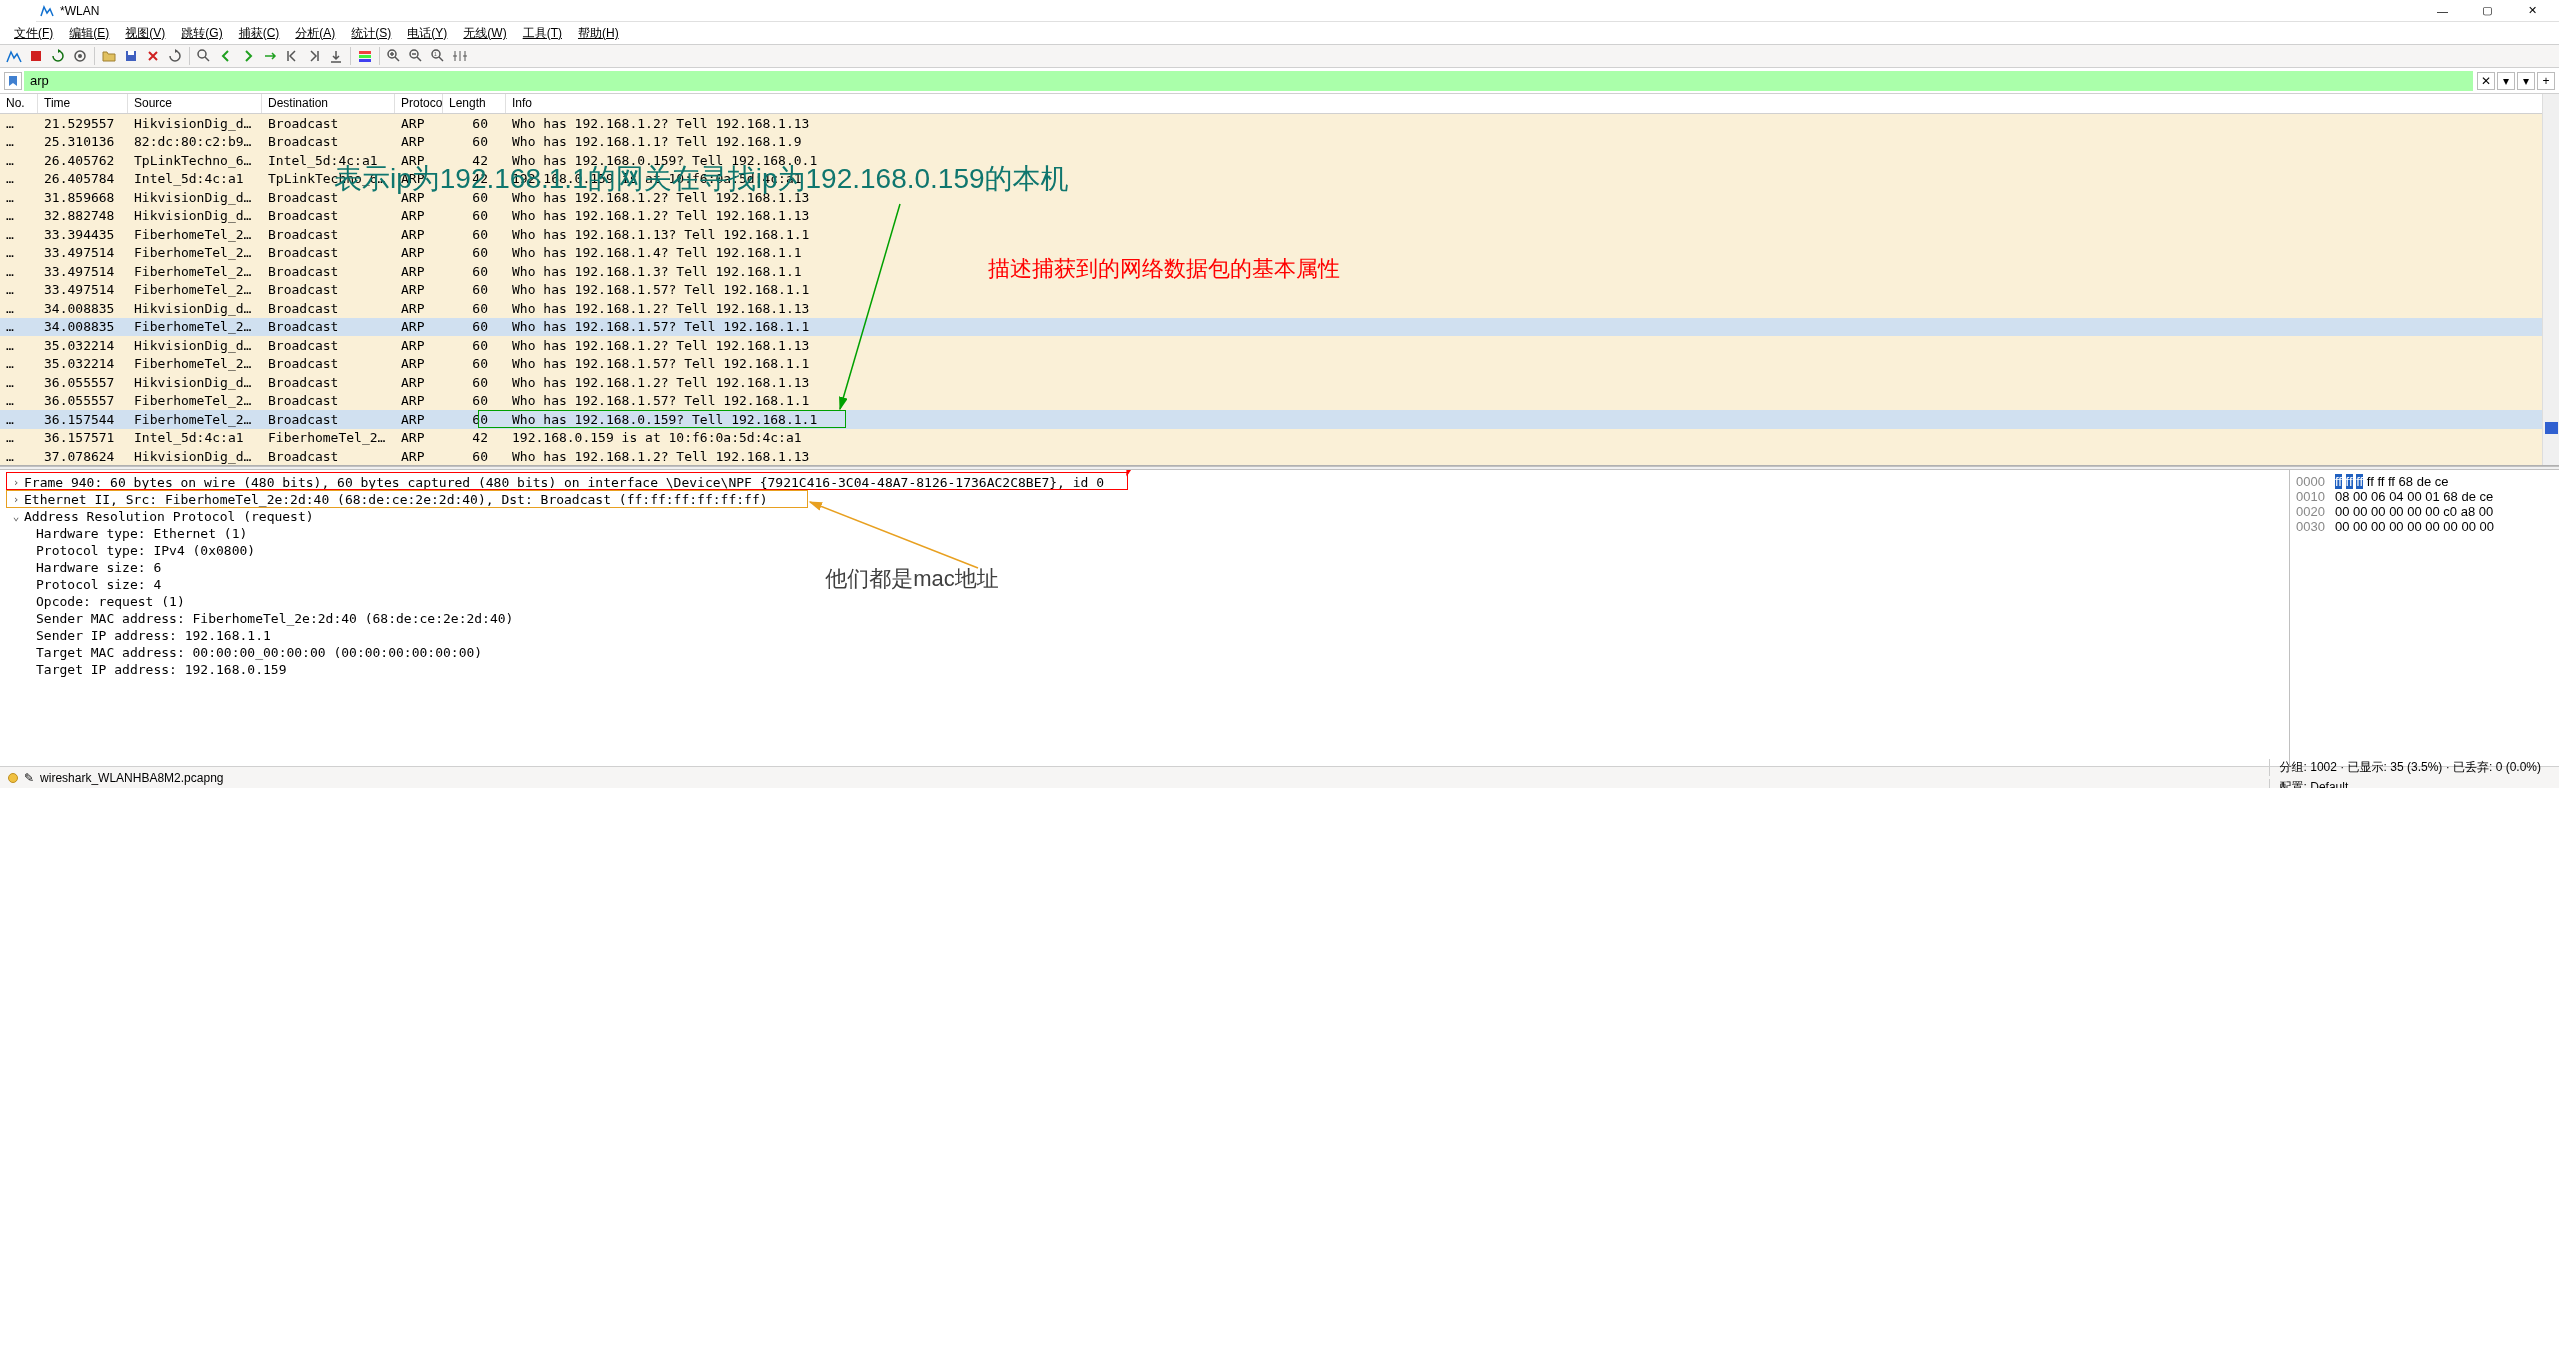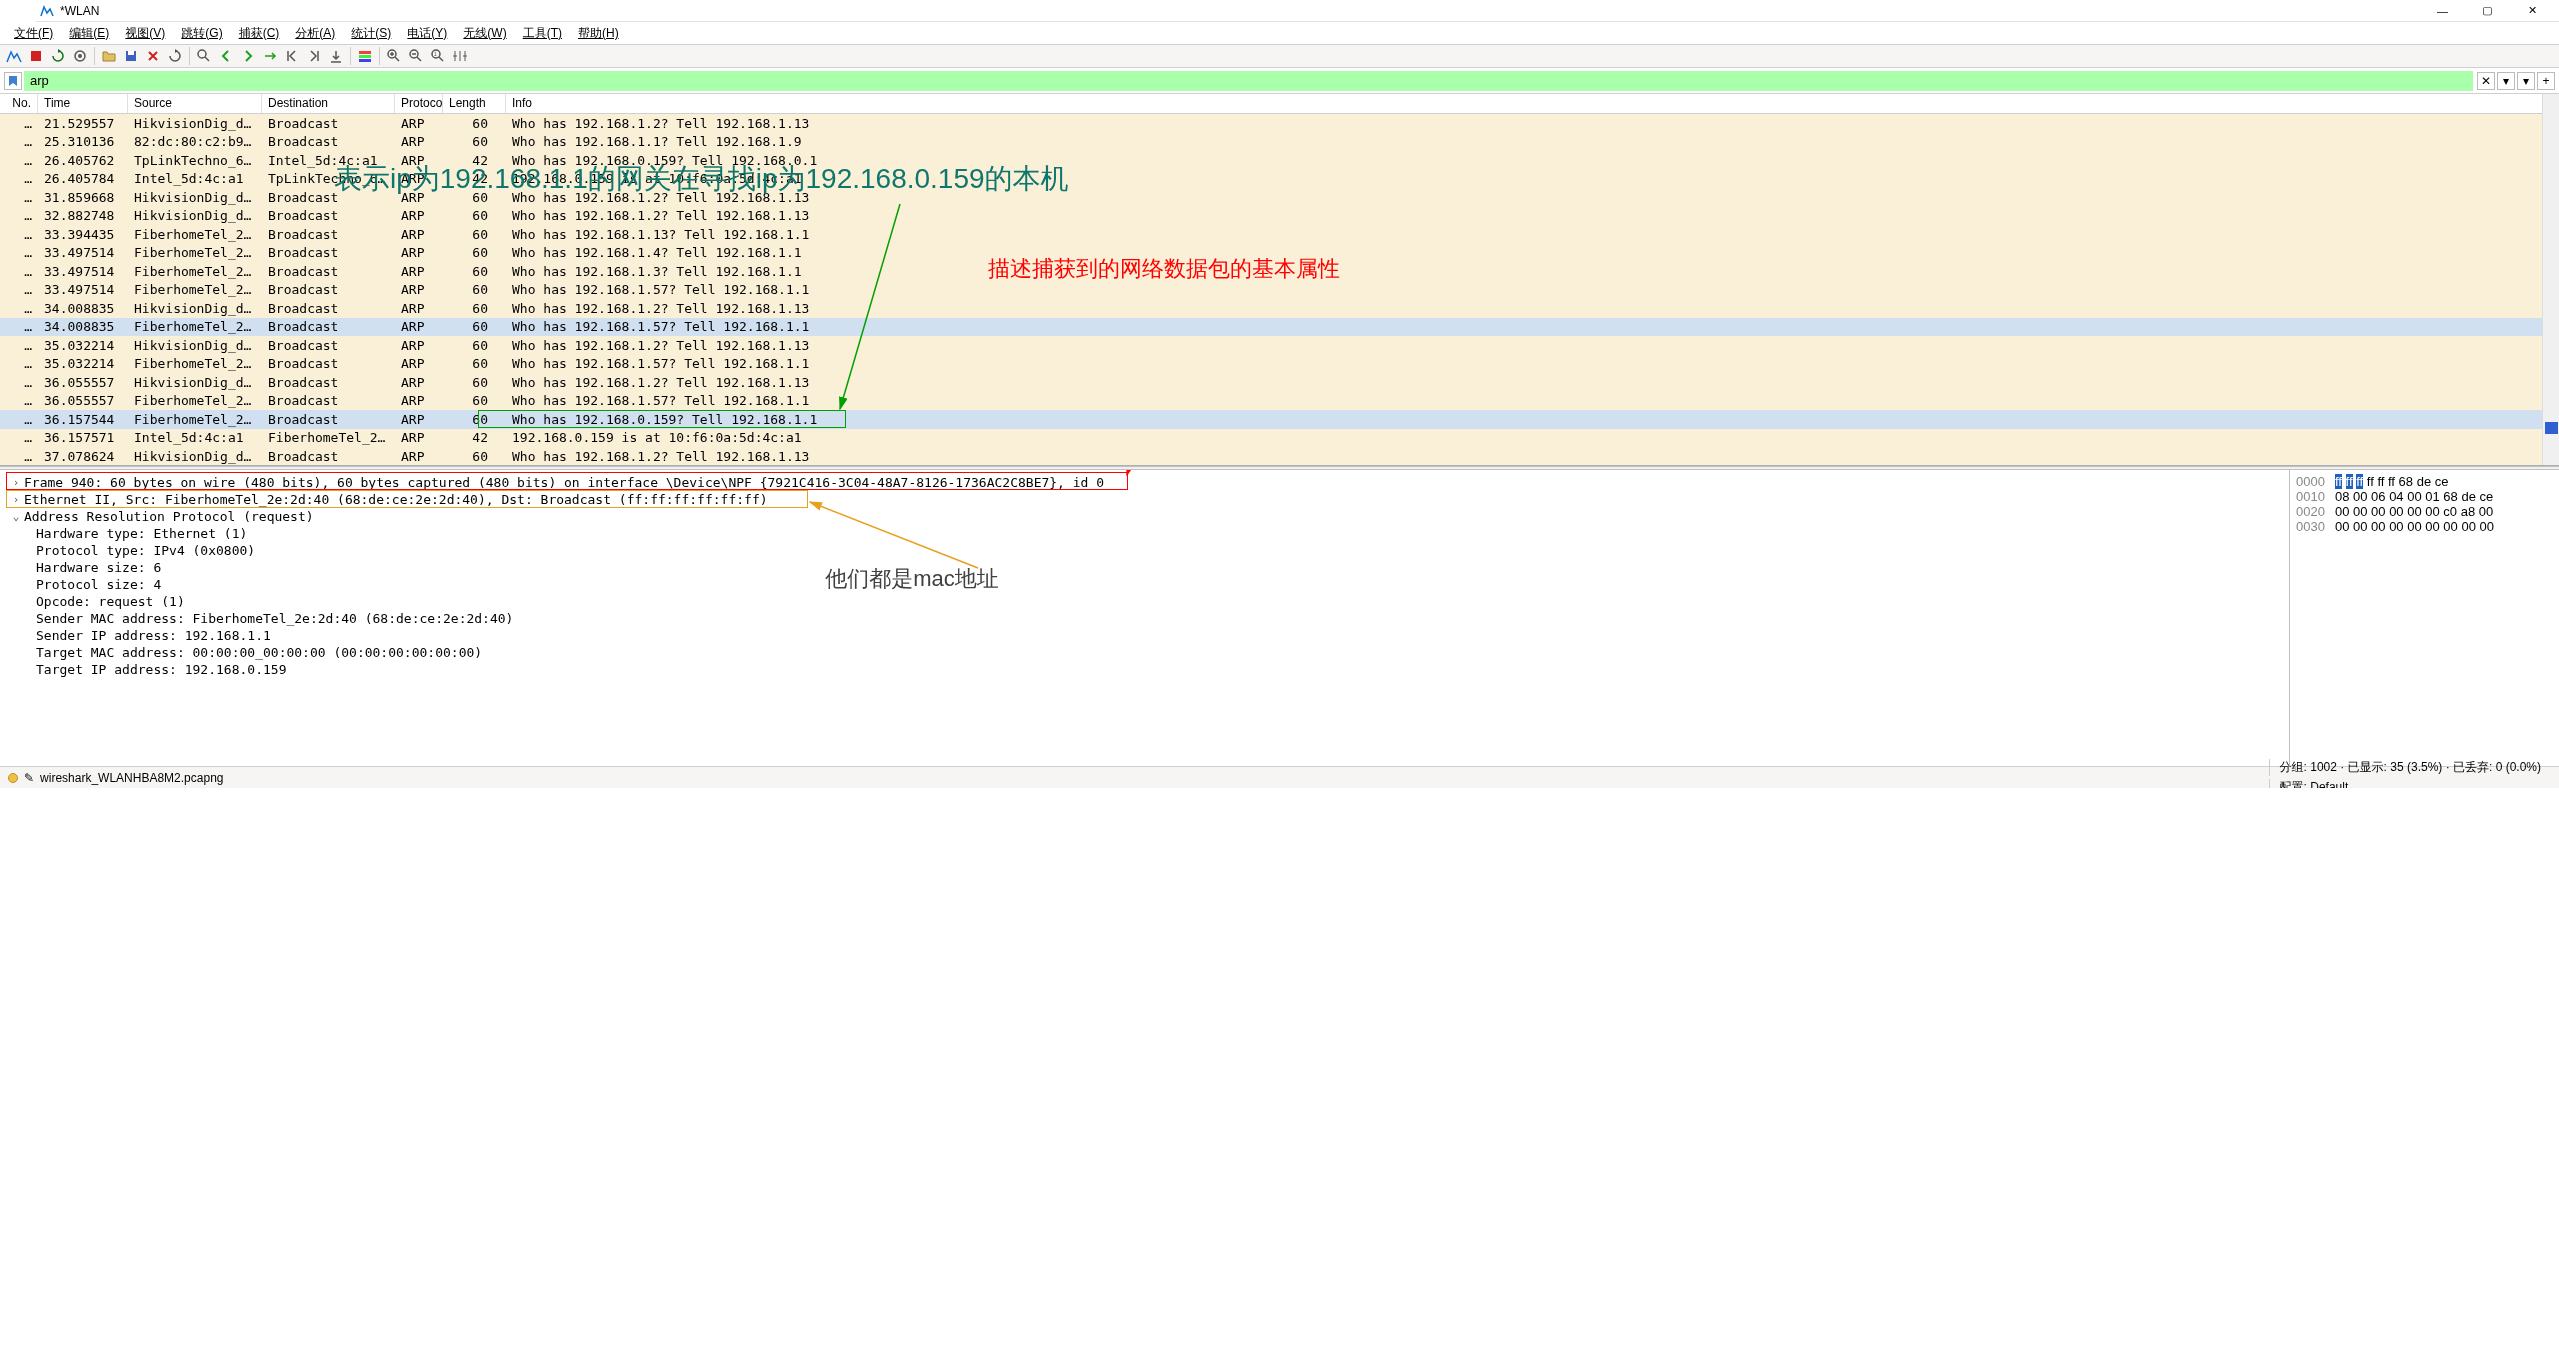--- a/index.html
+++ b/index.html
@@ -22,21 +22,21 @@
 .filter-end { display: flex; align-items: center; gap: 2px; margin-left: 4px; }
 .fe-btn { width: 18px; height: 18px; border: 1px solid #bbb; display: flex; align-items: center; justify-content: center; font-size: 12px; }
 .packet-list { height: 372px; overflow: hidden; position: relative; background: #fff; border-bottom: 1px solid #b0b0b0; }
 .pl-header { display: flex; height: 20px; background: #fff; border-bottom: 1px solid #d0d0d0; font-size: 12px; }
 .pl-header .col { padding: 2px 6px; border-right: 1px solid #e0e0e0; overflow: hidden; white-space: nowrap; }
 .pl-body { position: relative; }
 .pl-row { display: flex; height: 18.5px; font-family: Consolas, monospace; font-size: 13px; align-items: center; }
 .pl-row .cell { padding: 0 6px; overflow: hidden; white-space: nowrap; text-overflow: ellipsis; }
 .pl-row.bg1 { background: #faf0d7; }
 .pl-row.sel { background: #d0e0f0; }
-.c-no { width: 38px; text-align: right; }
+.c-no { width: 38px; text-align: left; }
 .c-time { width: 90px; }
 .c-src { width: 134px; }
 .c-dst { width: 133px; }
 .c-proto { width: 48px; }
 .c-len { width: 63px; text-align: right; padding-right: 18px !important; }
 .c-info { flex: 1; }
 .scrollbar-v { position: absolute; right: 0; top: 0; width: 17px; height: 100%; background: #f0f0f0; border-left: 1px solid #ddd; }
 .scrollbar-thumb { position: absolute; left: 2px; width: 13px; background: #c0c0c0; }
 .splitter-h { height: 4px; background: #f0f0f0; border-top: 1px solid #c0c0c0; border-bottom: 1px solid #c0c0c0; cursor: ns-resize; }
 .detail-area { display: flex; height: 296px; position: relative; }

